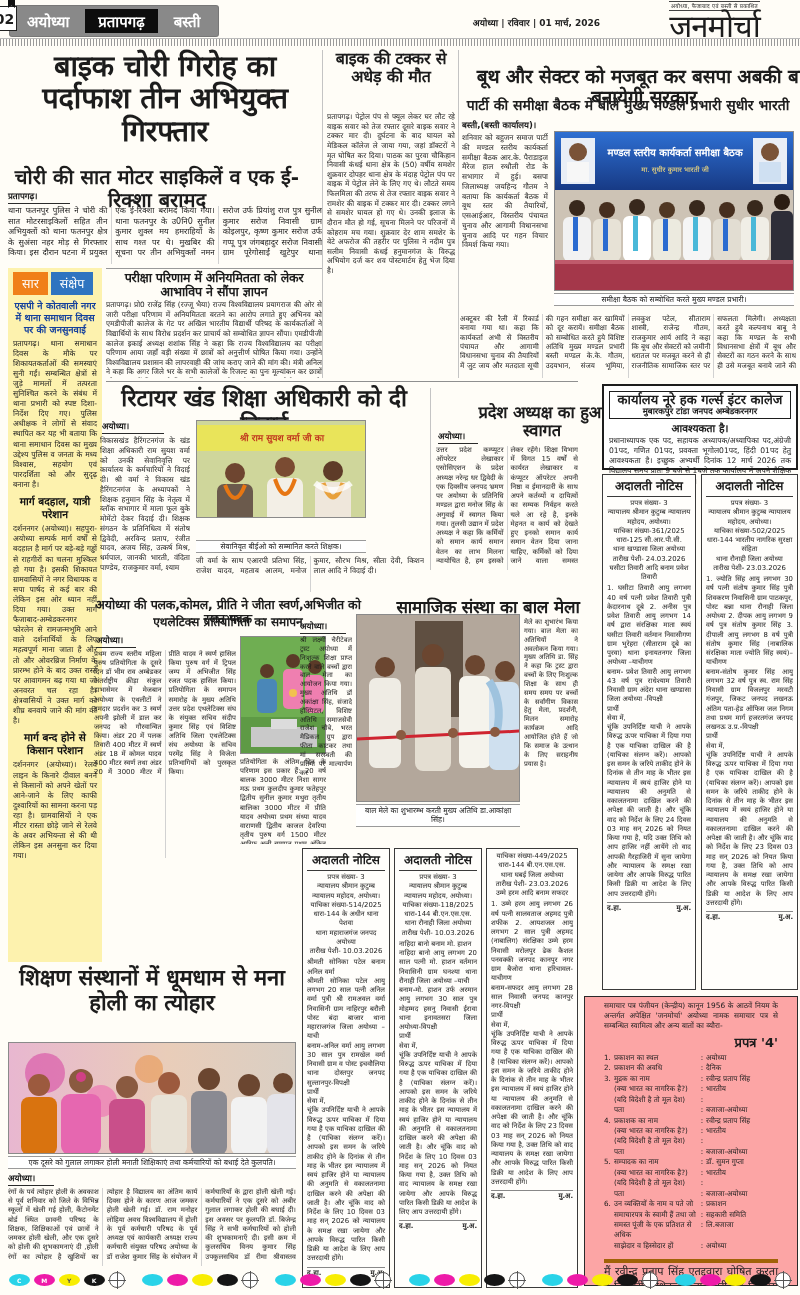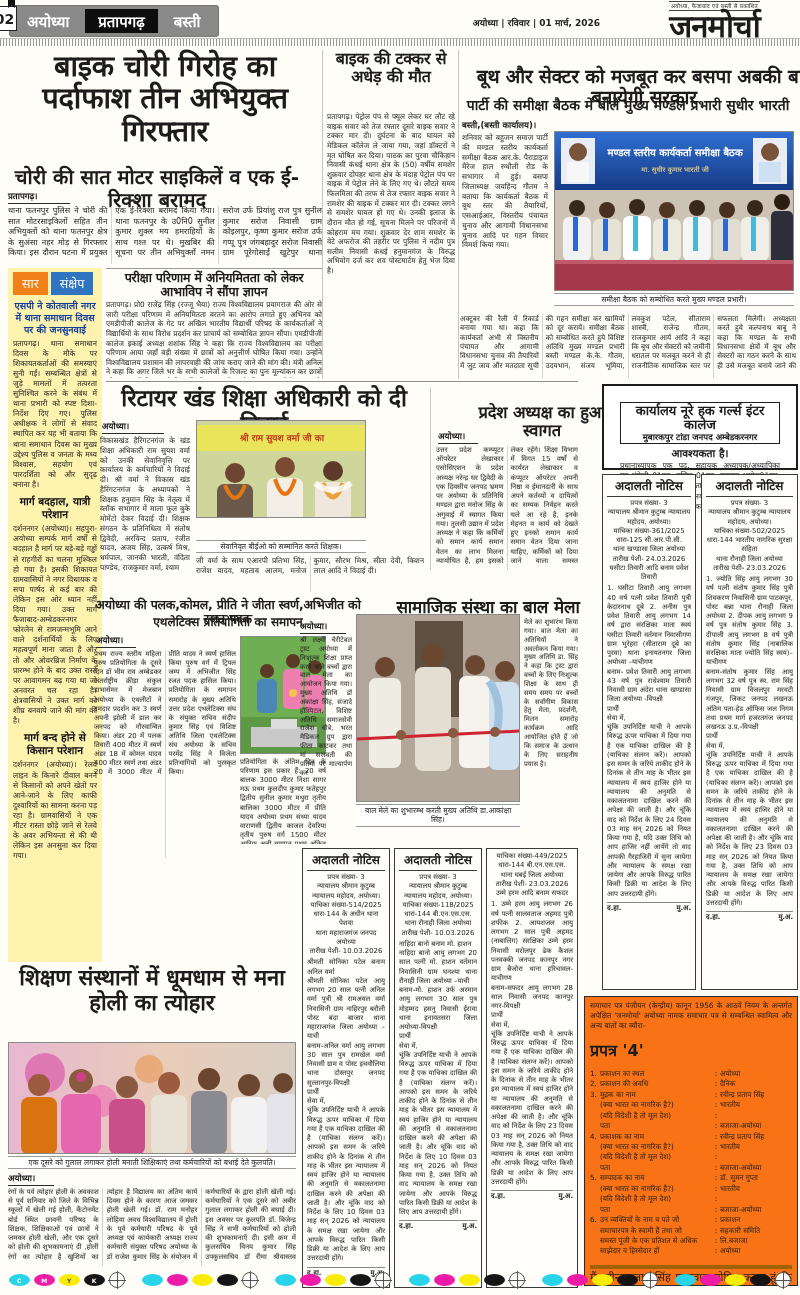--- a/index.html
+++ b/index.html
@@ -16,21 +16,21 @@
   .cols4{columns:4;column-gap:7px;column-rule:1px solid #d2d2d2}
   .photo{border:1px solid #8a8a8a;overflow:hidden;background:#ddd}
   .photo svg{display:block}
   .caption{font-size:7.5px;text-align:center;border-top:1px solid #9a9a9a;border-bottom:1px solid #9a9a9a;
            padding:1px 2px;line-height:1.25;background:#fff}
   
   .tabsbar{display:flex;gap:3px;background:#898989;padding:3px 4px;border-radius:2px;align-items:center;box-shadow:0 0 0 1px #777}
   .tab{color:#fff;font-weight:bold;font-size:15px;padding:2px 13px;white-space:nowrap}
   .tab.active{background:#0d0d0d}
   .dateline{font-size:9px;font-weight:bold;color:#222;white-space:nowrap}
-  .masthead{font-size:31px;font-weight:bold;line-height:1;letter-spacing:-1px}
+  .masthead{font-size:31px;font-weight:normal;line-height:1;letter-spacing:-1px}
   .tagline{font-size:5.5px;letter-spacing:.3px;border-bottom:1px solid #444;border-top:1px solid #444;padding:0 2px}
   .pagebox{border:1.6px solid #222;width:25px;height:25px;display:flex;align-items:center;justify-content:center;
            font-weight:bold;font-size:14px;background:#fff;position:relative}
   .pagebox .flag{position:absolute;top:-7px;right:1px;width:7px;height:8px;background:#111;
                  clip-path:polygon(0 0,100% 0,100% 100%,50% 65%,0 100%)}
   .hatch{background:repeating-linear-gradient(90deg,#9a9a9a 0 1px,transparent 1px 3px);border-top:1px solid #bbb}
   
   .rail{background:#fdf2ae;overflow:hidden;padding:4px 5px}
   .railtags{display:flex;gap:3px;margin-bottom:5px}
   .tagbox{color:#fff;font-weight:normal;font-size:12.5px;padding:3px 9px}
@@ -38,29 +38,29 @@
   .brieftitle.dark{color:#111;font-size:10.5px}
   .briefbody{font-size:7.6px;line-height:1.33;text-align:justify}
   
   .notice{border:1.4px solid #3a3a3a;padding:3px 4px;overflow:hidden;font-size:6.9px;line-height:1.34;
           text-align:justify;background:#fffefb}
   .notice h4{margin:0 0 2px;font-size:12px;text-align:center;border-bottom:1px solid #3a3a3a;padding-bottom:2px;font-weight:bold}
   .nmeta{white-space:pre-line;text-align:center;font-size:6.9px;margin-bottom:2px}
   .nparties{white-space:pre-line}
   .nsig{display:flex;justify-content:space-between;font-weight:bold;margin-top:3px;border-top:1px solid #888;padding-top:1px}
   
-  .ad{border:2px solid #1d1d1d;padding:16px;background:#fff}
+  .ad{border:2px solid #1d1d1d;padding:5px;background:#fff}
   .adhead{border:1.3px solid #1d1d1d;text-align:center;font-weight:bold;font-size:13px;padding:1px 0 0;line-height:1.1}
   .adhead .s2{font-size:8.5px;display:block;padding-bottom:1px}
   .adneed{text-align:center;font-weight:bold;font-size:10.5px;margin:2px 0 1px}
   .adbody{font-size:7.6px;line-height:1.35;text-align:justify}
   .adsign{text-align:right;font-weight:bold;font-size:9px}
-  .form4{border:1.6px solid #2a2a2a;padding:4px 5px;background:#f97316;overflow:hidden}
+  .form4{border:1.6px solid #2a2a2a;padding:4px 19px;background:#fca5a5;overflow:hidden}
   .f4intro{font-size:7.4px;line-height:1.35;text-align:justify}
-  .f4title{text-align:left;font-weight:bold;font-size:16px;margin:8px 0}
+  .f4title{text-align:right;font-weight:bold;font-size:13px;margin:2px 0}
   .f4row{display:flex;font-size:7.2px;line-height:1.45}
   .f4row .n{width:10px;flex:none}
   .f4row .lbl{flex:1}
   .f4row .col{width:8px;flex:none;text-align:center}
   .f4row .val{width:72px;flex:none}
   .f4dec{font-size:11px;line-height:1.35;text-align:justify;border-top:4px solid #a16207;margin-top:8px;padding-top:2px}
   .f4foot{display:flex;justify-content:space-between;font-size:7.4px;margin-top:2px}
   .f4foot b{display:block;text-align:center}
   
   .vr{border-left:1px solid #c4c4c4}

